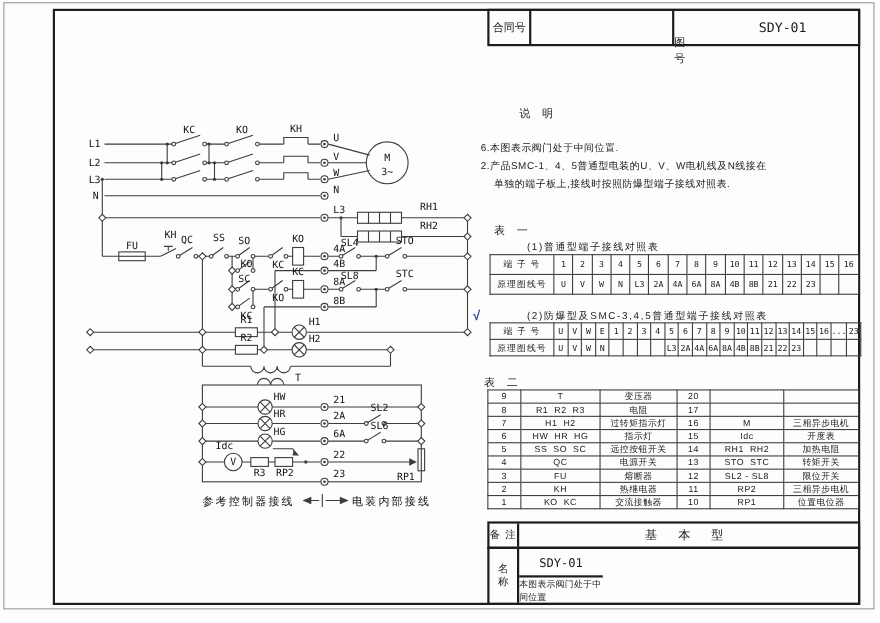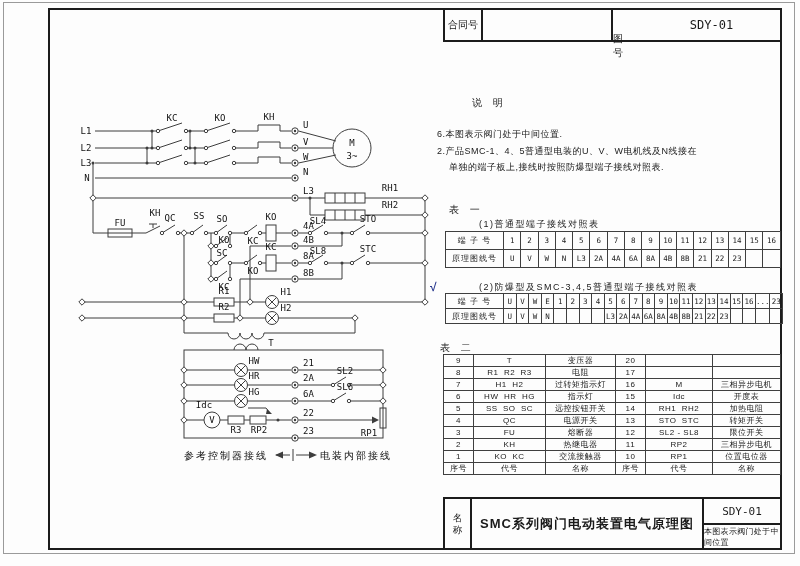--- a/index.html
+++ b/index.html
@@ -299,38 +299,33 @@
             <td>三相异步电机</td>
           </tr>
           <tr>
             <td>1</td>
             <td>KO  KC</td>
             <td>交流接触器</td>
             <td>10</td>
             <td>RP1</td>
             <td>位置电位器</td>
           </tr>
-          <tr>
-            <td>序号</td>
-            <td>代号</td>
-            <td>名称</td>
-            <td>序号</td>
-            <td>代号</td>
-            <td>名称</td>
-          </tr>
         </tbody>
       </table>
     </div>
 
+  <div id="remark-row" class="abs">
+    <div class="lab">备 注</div>
+    <div class="val">基 本 型</div>
+  </div>
   <div id="name-row" class="abs">
     <div class="lab">
       <span>名</span>
       <span>称</span>
     </div>
-    <div class="big">SMC系列阀门电动装置电气原理图</div>
     <div class="rcol">
       <div class="rtop">SDY-01</div>
       <div class="rbot">本图表示阀门处于中间位置</div>
     </div>
   </div>
 
   <svg class="abs" style="left:0;top:0;" width="450" height="480" viewBox="0 0 450 480">
     <defs>
       <g id="term">
           <circle r="3.2" fill="#fff" stroke="#3d3d3d"></circle>

